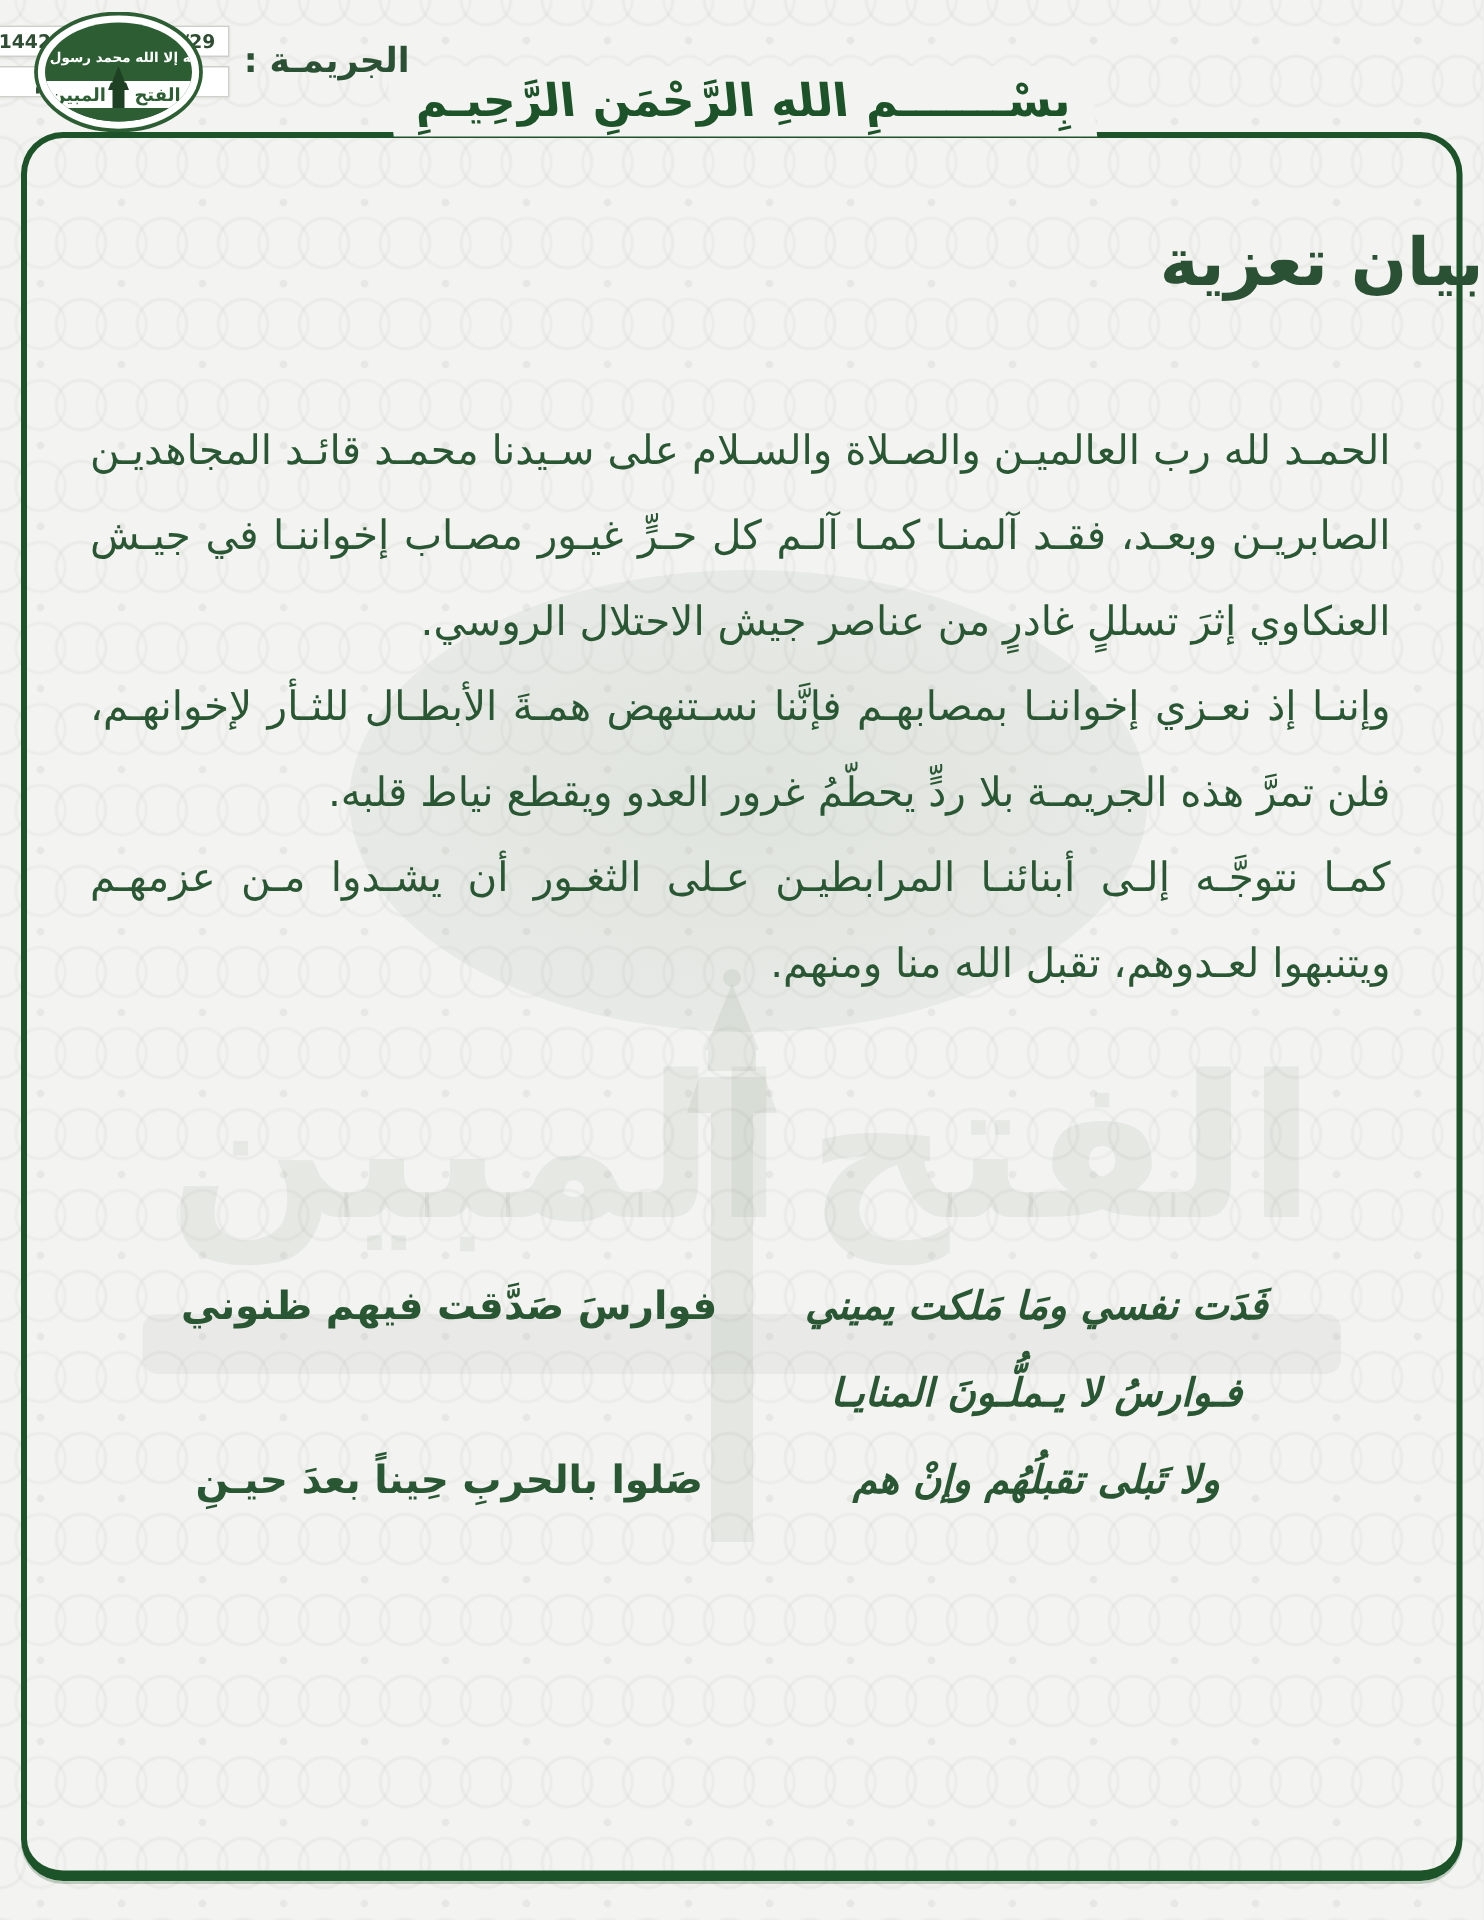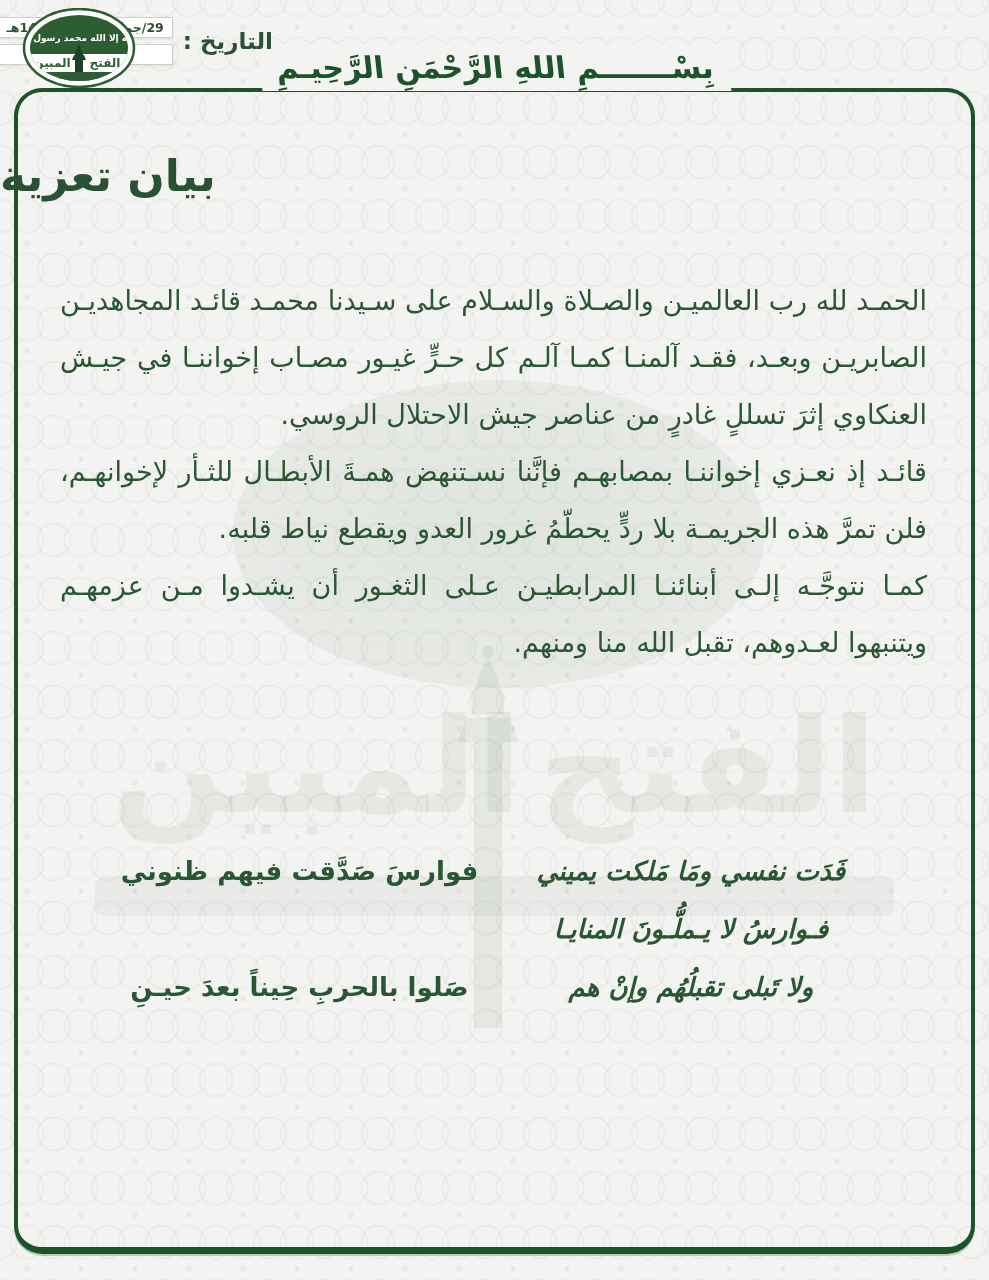--- a/index.html
+++ b/index.html
@@ -71,21 +71,21 @@
   }
 
   .logo{
     position:absolute;top:8px;left:22px;
     width:114px;height:80px;z-index:3;
   }
 
   
   .doc-title{
     position:absolute;top:150px;left:0;right:0;
-    text-align:left;
+    text-align:right;
     font-size:44px;font-weight:bold;color:#2b5134;
     z-index:2;
   }
 
   
   .body-text{
     position:absolute;top:272px;left:60px;right:62px;
     direction:rtl;z-index:2;
   }
   .body-line{
@@ -160,21 +160,21 @@
       <polygon points="62,62 98,62 80,18"></polygon>
       <rect x="64" y="62" width="32" height="14"></rect>
       <polygon points="50,104 110,104 102,80 58,80"></polygon>
       <rect x="66" y="104" width="28" height="286"></rect>
     </g>
   </svg>
 
   <div class="frame"></div>
 
   <div class="date-group">
-    <div class="date-label">التاريخ :</div>
+    <div class="date-label">الجريمـة :</div>
     <div class="date-boxes">
       <div class="date-box">29/جمادى الأولى/1442هـ</div>
       <div class="date-box">2021/1/13 م</div>
     </div>
   </div>
 
   <div class="bismillah-wrap">
     <span class="bismillah">بِسْـــــــمِ اللهِ الرَّحْمَنِ الرَّحِيـمِ</span>
   </div>
 
@@ -199,21 +199,21 @@
       <rect x="4" y="64" width="106" height="12" fill="#2d5e33"></rect>
     </g>
   </svg>
 
   <div class="doc-title">بيان تعزية</div>
 
   <div class="body-text">
     <div class="body-line justify">الحمـد لله رب العالميـن والصـلاة والسـلام على سـيدنا محمـد قائـد المجاهديـن</div>
     <div class="body-line justify">الصابريـن وبعـد، فقـد آلمنـا كمـا آلـم كل حـرٍّ غيـور مصـاب إخواننـا في جيـش</div>
     <div class="body-line endline">العنكاوي إثرَ تسللٍ غادرٍ من عناصر جيش الاحتلال الروسي.</div>
-    <div class="body-line justify">قائـد إذ نعـزي إخواننـا بمصابهـم فإنَّنا نسـتنهض همـةَ الأبطـال للثـأر لإخوانهـم،</div>
+    <div class="body-line justify">وإننـا إذ نعـزي إخواننـا بمصابهـم فإنَّنا نسـتنهض همـةَ الأبطـال للثـأر لإخوانهـم،</div>
     <div class="body-line endline">فلن تمرَّ هذه الجريمـة بلا ردٍّ يحطّمُ غرور العدو ويقطع نياط قلبه.</div>
     <div class="body-line justify">كمـا نتوجَّـه إلـى أبنائنـا المرابطيـن عـلى الثغـور أن يشـدوا مـن عزمهـم</div>
     <div class="body-line endline">ويتنبهوا لعـدوهم، تقبل الله منا ومنهم.</div>
   </div>
 
   <div class="poem">
     <div class="poem-row">
       <div class="hemistich first">فَدَت نفسي ومَا مَلكت يميني</div>
       <div class="hemistich second">فوارسَ صَدَّقت فيهم ظنوني</div>
     </div>

